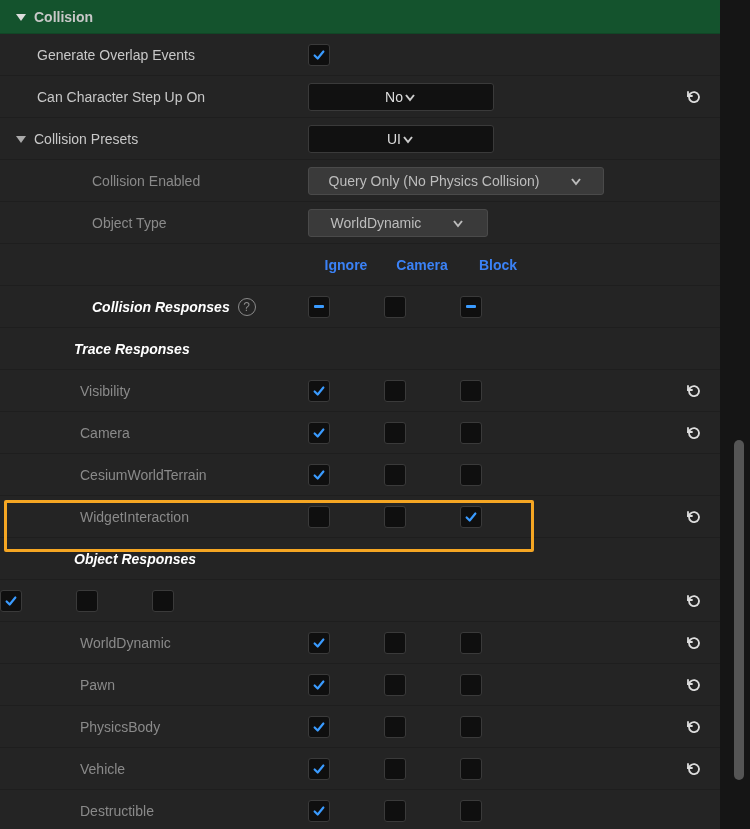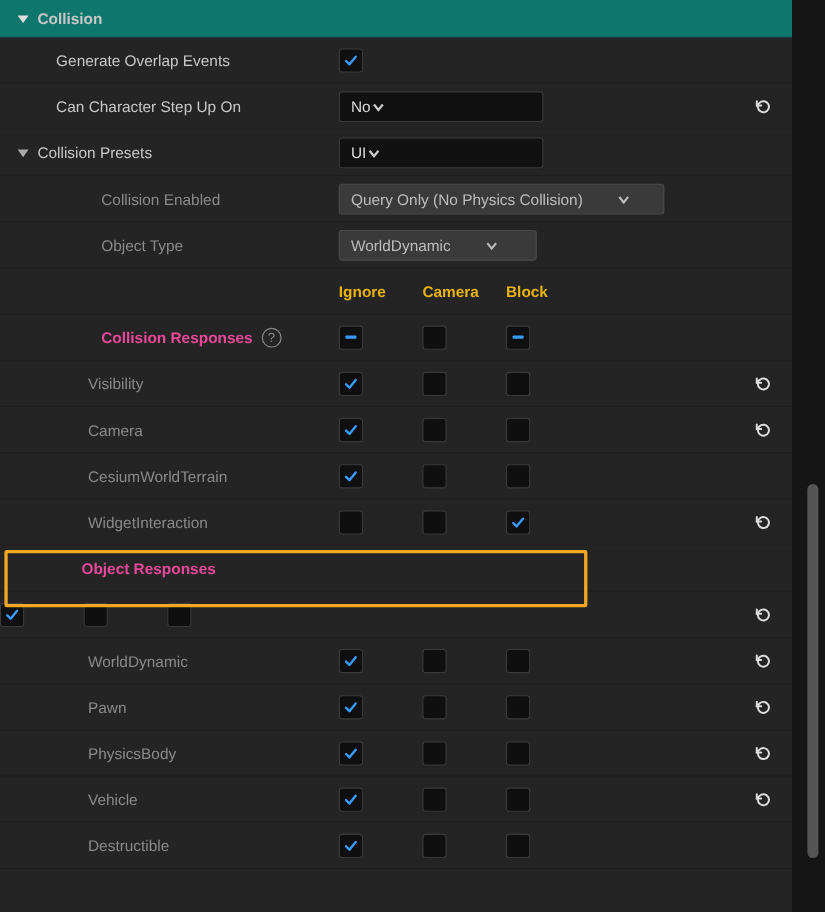--- a/index.html
+++ b/index.html
@@ -22,21 +22,21 @@
   }
   .row {
     display: flex;
     align-items: center;
     height: 42px;
     border-bottom: 1px solid rgba(0,0,0,0.15);
     padding-right: 8px;
     position: relative;
   }
   .section-header {
-    background: #0f766e;
+    background: #14532d;
     font-weight: 600;
     color: #e0e0e0;
     height: 34px;
   }
   .label-col {
     width: 308px;
     display: flex;
     align-items: center;
     height: 100%;
   }
@@ -46,38 +46,38 @@
     align-items: center;
     height: 100%;
   }
   .reset-col {
     width: 36px;
     display: flex;
     align-items: center;
     justify-content: center;
   }
   .indent-0 { padding-left: 14px; }
-  .indent-1 { padding-left: 51px; }
+  .indent-1 { padding-left: 37px; }
   .indent-2 { padding-left: 92px; }
   .indent-3 { padding-left: 74px; }
   .indent-4 { padding-left: 80px; }
 
   .tri {
     display: inline-flex;
     width: 14px;
     height: 14px;
     margin-right: 6px;
     align-items: center;
     justify-content: center;
   }
   .tri svg { width: 10px; height: 10px; }
 
   .label-text { color: #c8c8c8; }
   .label-muted { color: #8a8a8a; }
-  .label-sub { color: #ec4899; font-weight: 600; }
+  .label-sub { color: #ffffff; font-weight: 600; font-style: italic; }
 
   .checkbox {
     width: 22px; height: 22px;
     background: #0f0f0f;
     border: 1px solid #3a3a3a;
     border-radius: 3px;
     display: flex; align-items: center; justify-content: center;
     cursor: pointer;
   }
   .checkbox.indet::after {
@@ -88,41 +88,41 @@
   }
   .check-svg { width: 14px; height: 14px; }
 
   .dropdown {
     height: 28px;
     background: #111;
     border: 1px solid #3a3a3a;
     border-radius: 3px;
     display: flex;
     align-items: center;
-    justify-content: flex-start;
+    justify-content: center;
     padding: 0 10px;
     color: #ddd;
     cursor: pointer;
   }
   .dropdown.w1 { width: 186px; }
   .dropdown.muted {
     background: #3a3a3a;
     border-color: #4a4a4a;
     color: #bdbdbd;
     gap: 30px;
   }
   .dropdown.muted.w2 { width: 296px; }
   .dropdown.muted.w3 { width: 180px; }
   .chev { width: 14px; height: 14px; }
 
   .col-head {
     font-weight: 600;
-    color: #eab308;
+    color: #3b82f6;
     width: 76px;
-    text-align: left;
+    text-align: center;
   }
   .cb-col {
     width: 76px;
     display: flex;
     align-items: center;
   }
 
   .reset-btn {
     width: 20px; height: 20px;
     display: flex; align-items: center; justify-content: center;
@@ -304,20 +304,27 @@
       <div class="cb-col">
           <div class="checkbox"></div>
         </div>
       <div class="cb-col">
           <div class="checkbox indet"></div>
         </div>
     </div>
     <div class="reset-col"></div>
   </div>
 
+  <div class="row">
+    <div class="label-col indent-3">
+      <span class="label-sub">Trace Responses</span>
+    </div>
+    <div class="value-col"></div>
+      <div class="reset-col"></div>
+  </div>
 
   <div id="trace-rows">
       <div class="row">
         <div class="label-col indent-4">
           <span class="label-muted">Visibility</span>
         </div>
         <div class="value-col">
           <div class="cb-col">
             <div class="checkbox">
               <svg class="check-svg" viewBox="0 0 16 16">

